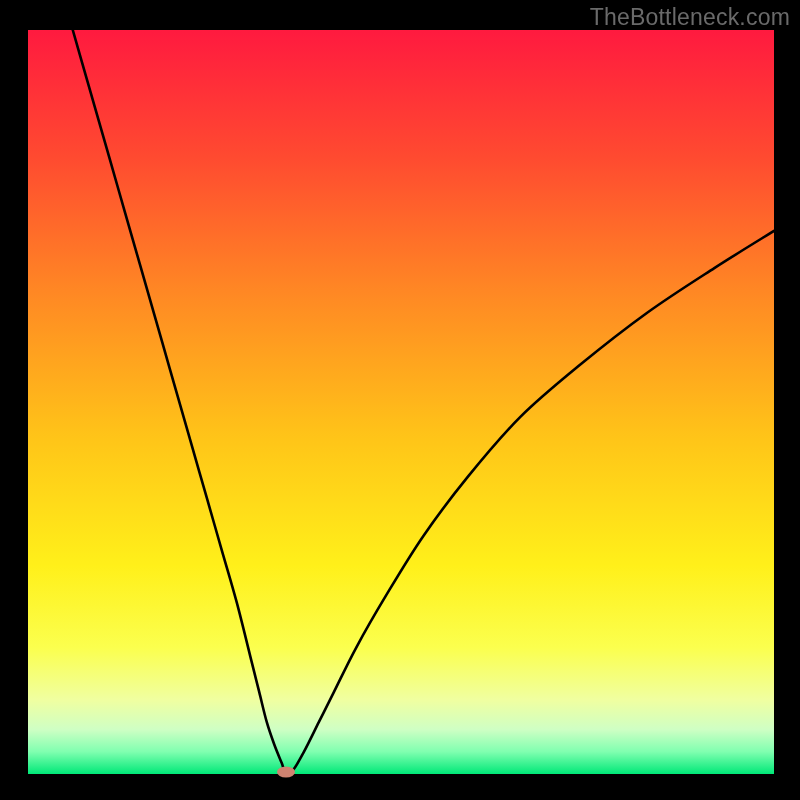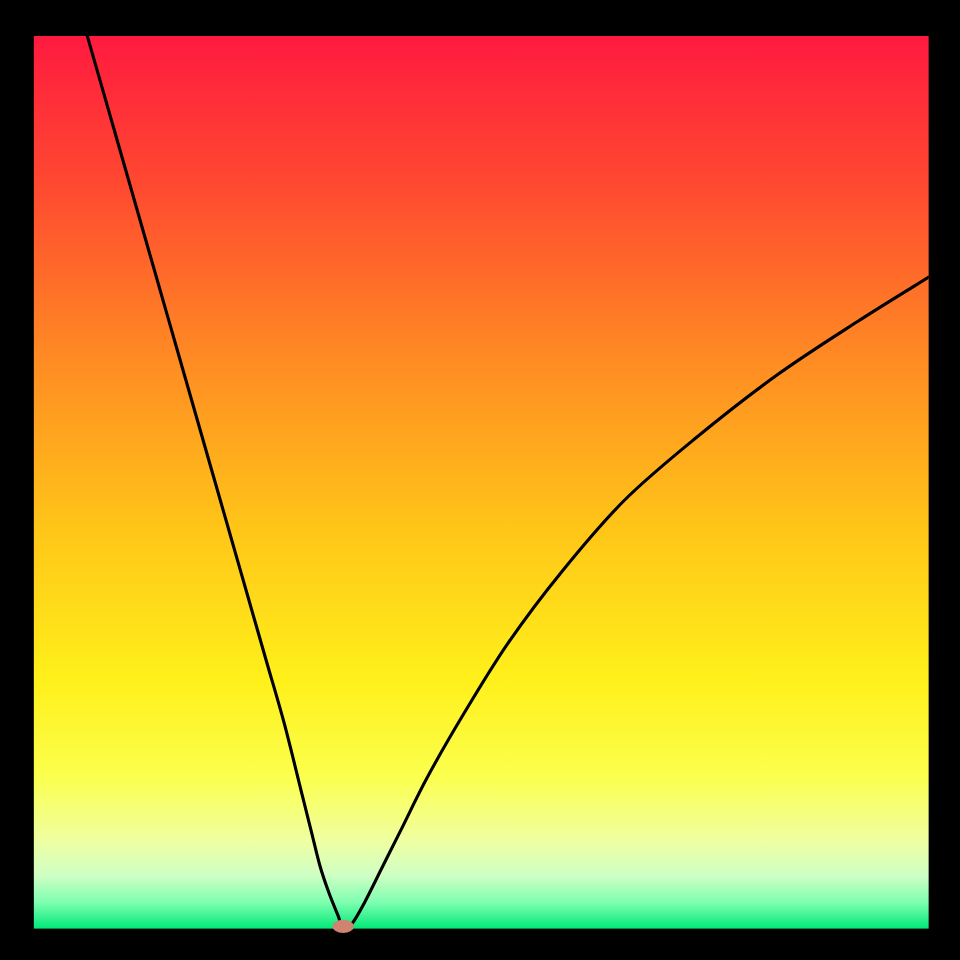--- a/index.html
+++ b/index.html
@@ -48,20 +48,21 @@
     height: 11px;
     border-radius: 50%;
     background: #cf8371;
     transform: translate(-50%, -50%);
   }
 </style>
 </head>
 <body>
 
 <div class="frame">
+  <div class="watermark">TheBottleneck.com</div>
   <div class="plot-area">
     <svg class="gradient-bg" viewBox="0 0 746 744" preserveAspectRatio="none">
       <defs>
         <linearGradient id="bg-grad" x1="0" y1="0" x2="0" y2="1">
             <stop offset="0%" stop-color="#ff1a3f"></stop>
             <stop offset="17%" stop-color="#ff4a30"></stop>
             <stop offset="35%" stop-color="#ff8724"></stop>
             <stop offset="55.00000000000001%" stop-color="#ffc518"></stop>
             <stop offset="72%" stop-color="#fff01a"></stop>
             <stop offset="83%" stop-color="#fbff4e"></stop>

